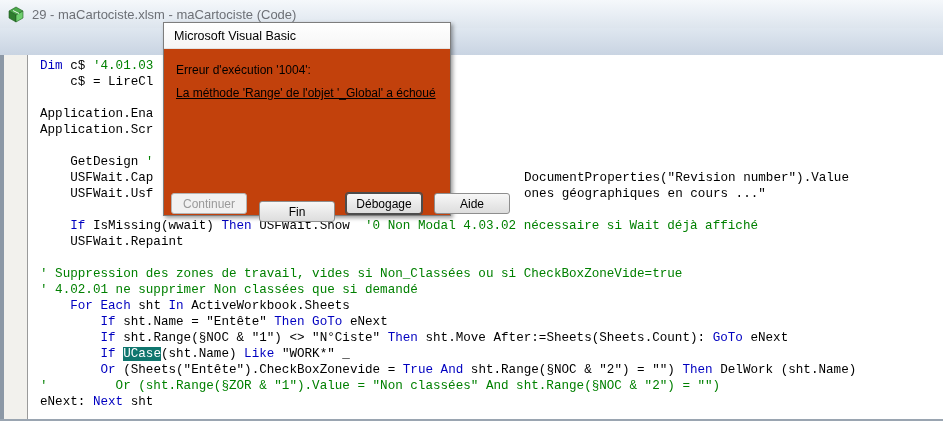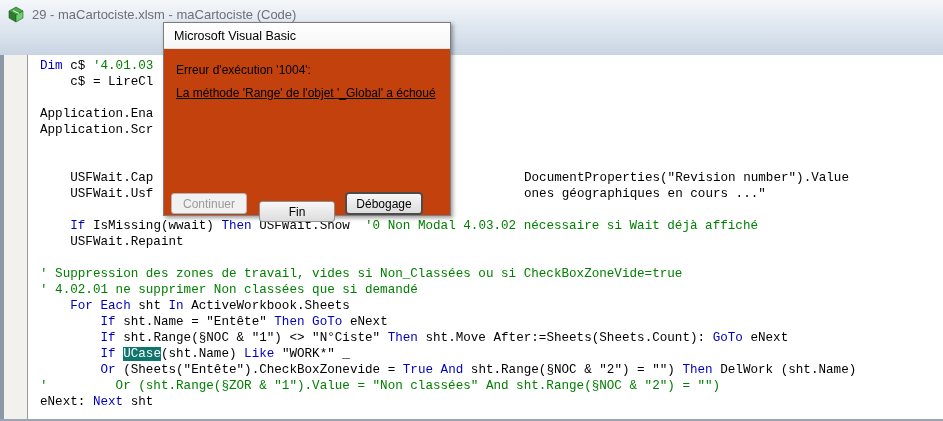--- a/index.html
+++ b/index.html
@@ -121,20 +121,21 @@
 <div class="code-area">
   <div class="code-margin"></div>
   <div class="window-left-edge"></div>
   <div class="code-lines">
       <div class="code-line" style="top: 3px;"><span class="seg-k">Dim</span><span class="seg-n"> c$ </span><span class="seg-c">'4.01.03</span></div>
       <div class="code-line" style="top: 19px;"><span class="seg-n">    c$ = LireCl</span></div>
       <div class="code-line" style="top: 35px;"></div>
       <div class="code-line" style="top: 51px;"><span class="seg-n">Application.Ena</span></div>
       <div class="code-line" style="top: 67px;"><span class="seg-n">Application.Scr</span></div>
       <div class="code-line" style="top: 83px;"></div>
+      <div class="code-line" style="top: 99px;"><span class="seg-n">    GetDesign </span><span class="seg-c">'</span></div>
       <div class="code-line" style="top: 115px;"><span class="seg-n">    USFWait.Cap</span><span class="seg-n" style="position: absolute; left: 484px;">DocumentProperties("Revision number").Value</span></div>
       <div class="code-line" style="top: 131px;"><span class="seg-n">    USFWait.Usf</span><span class="seg-n" style="position: absolute; left: 484px;">ones géographiques en cours ..."</span></div>
       <div class="code-line" style="top: 163px;"><span class="seg-n">    </span><span class="seg-k">If</span><span class="seg-n"> IsMissing(wwait) </span><span class="seg-k">Then</span><span class="seg-n"> USFWait.Show  </span><span class="seg-c">'0 Non Modal 4.03.02 nécessaire si Wait déjà affiché</span></div>
       <div class="code-line" style="top: 179px;"><span class="seg-n">    USFWait.Repaint</span></div>
       <div class="code-line" style="top: 195px;"></div>
       <div class="code-line" style="top: 211px;"><span class="seg-c">' Suppression des zones de travail, vides si Non_Classées ou si CheckBoxZoneVide=true</span></div>
       <div class="code-line" style="top: 227px;"><span class="seg-c">' 4.02.01 ne supprimer Non classées que si demandé</span></div>
       <div class="code-line" style="top: 243px;"><span class="seg-n">    </span><span class="seg-k">For Each</span><span class="seg-n"> sht </span><span class="seg-k">In</span><span class="seg-n"> ActiveWorkbook.Sheets</span></div>
       <div class="code-line" style="top: 259px;"><span class="seg-n">        </span><span class="seg-k">If</span><span class="seg-n"> sht.Name = "Entête" </span><span class="seg-k">Then</span><span class="seg-n"> </span><span class="seg-k">GoTo</span><span class="seg-n"> eNext</span></div>
       <div class="code-line" style="top: 275px;"><span class="seg-n">        </span><span class="seg-k">If</span><span class="seg-n"> sht.Range(§NOC &amp; "1") &lt;&gt; "N°Ciste" </span><span class="seg-k">Then</span><span class="seg-n"> sht.Move After:=Sheets(Sheets.Count): </span><span class="seg-k">GoTo</span><span class="seg-n"> eNext</span></div>
@@ -148,13 +149,14 @@
 
 <div class="dialog">
   <div class="dialog-titlebar">
     <span class="dialog-title">Microsoft Visual Basic</span>
   </div>
   <div class="dialog-msg dialog-msg1">Erreur d'exécution '1004':</div>
   <div class="dialog-msg dialog-msg2">La méthode 'Range' de l'objet '_Global' a échoué</div>
   <button class="btn btn-continue" disabled="">Continuer</button>
   <button class="btn btn-end">Fin</button>
   <button class="btn btn-debug">Débogage</button>
+  <button class="btn btn-help">Aide</button>
 </div>
 
 </body></html>

